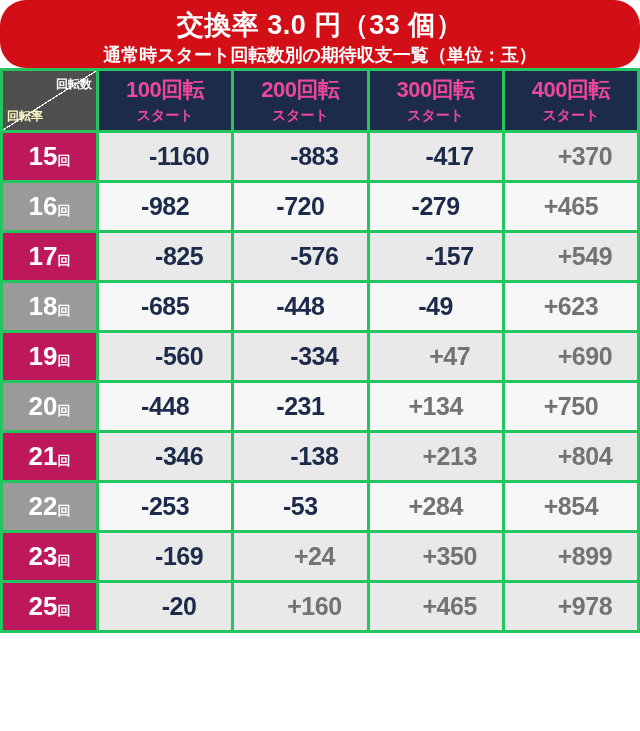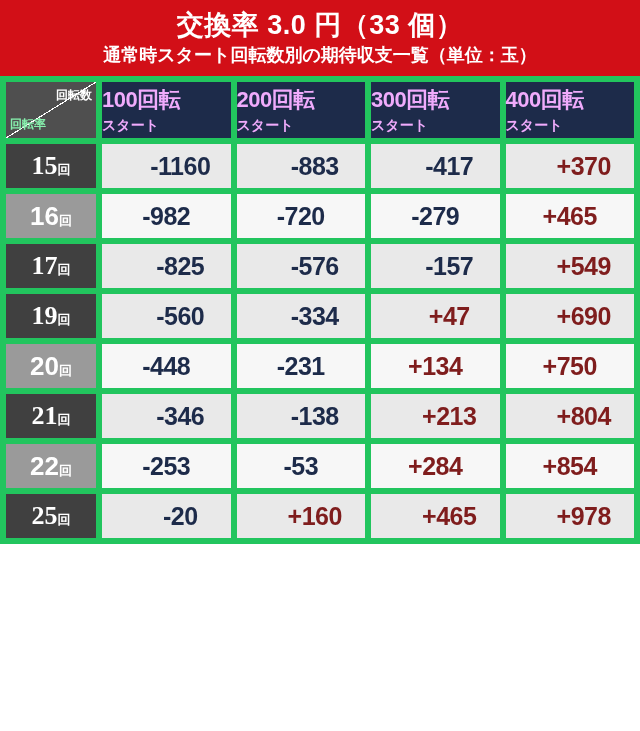--- a/index.html
+++ b/index.html
@@ -15,21 +15,22 @@
     height: 731px;
     background: #ffffff;
     position: relative;
   }
   
   .header {
     background: #d20f17;
     color: #ffffff;
     text-align: center;
     padding: 8px 0 10px 0;
-    height: 76px;
+    height: 68px;
+    border-radius: 26px;
   }
   .header-title {
     font-size: 27px;
     font-weight: bold;
     letter-spacing: 0.5px;
     line-height: 34px;
     white-space: nowrap;
   }
   .header-sub {
     font-size: 18px;
@@ -37,21 +38,21 @@
     line-height: 26px;
     white-space: nowrap;
   }
   
   table.rate-table {
     border-collapse: collapse;
     width: 640px;
     table-layout: fixed;
   }
   table.rate-table td, table.rate-table th {
-    border: 6px solid #22c55e;
+    border: 3px solid #22c55e;
     padding: 0;
   }
   
   .corner {
     width: 96px;
     height: 62px;
     background: #4f4f4f;
     position: relative;
     overflow: hidden;
     padding: 0;
@@ -66,30 +67,30 @@
     position: absolute;
     right: 4px; top: 5px;
     color: #ffffff;
     font-size: 12px;
     font-weight: bold;
     z-index: 2;
   }
   .corner .lbl-bottom {
     position: absolute;
     left: 4px; bottom: 5px;
-    color: #86efac;
+    color: #fef9c3;
     font-size: 12px;
     font-weight: bold;
     z-index: 2;
   }
   .colhead {
     background: #1d2b4a;
-    color: #f0abfc;
+    color: #ec4899;
     height: 62px;
-    text-align: left;
+    text-align: center;
     vertical-align: middle;
     line-height: 1.05;
   }
   .colhead .big {
     display: block;
     font-size: 22px;
     font-weight: bold;
     letter-spacing: -0.5px;
   }
   .colhead .small {
@@ -112,24 +113,24 @@
   td.val {
     height: 50px;
     text-align: center;
     vertical-align: middle;
     font-size: 25px;
     font-weight: bold;
     letter-spacing: -0.5px;
   }
   tr.odd td.val { background: #e9e9e9; padding-left: 28px; }
   tr.even td.val { background: #f7f7f7; }
-  tr.odd .rowhead { background: #404040; font-family: Liberation Serif, serif; }
+  tr.odd .rowhead { background: #be185d; }
   tr.even .rowhead { background: #9a9a9a; margin-left: 19px; }
   .neg { color: #1d2b4a; }
-  .pos { color: #7f1d1d; }
+  .pos { color: #737373; }
 </style>
 </head>
 <body>
 
 <div class="wrap">
 
   <div class="header">
     <div class="header-title">交換率 3.0 円（33 個）</div>
     <div class="header-sub">通常時スタート回転数別の期待収支一覧（単位：玉）</div>
   </div>
@@ -185,20 +186,29 @@
       <tr class="odd">
         <th class="rowhead">
           <span class="num">17</span><span class="kai">回</span>
         </th>
         <td class="val neg">-825</td>
         <td class="val neg">-576</td>
         <td class="val neg">-157</td>
         <td class="val pos">+549</td>
       </tr>
 
+      <tr class="even">
+        <th class="rowhead">
+          <span class="num">18</span><span class="kai">回</span>
+        </th>
+        <td class="val neg">-685</td>
+        <td class="val neg">-448</td>
+        <td class="val neg">-49</td>
+        <td class="val pos">+623</td>
+      </tr>
 
       <tr class="odd">
         <th class="rowhead">
           <span class="num">19</span><span class="kai">回</span>
         </th>
         <td class="val neg">-560</td>
         <td class="val neg">-334</td>
         <td class="val pos">+47</td>
         <td class="val pos">+690</td>
       </tr>
@@ -226,20 +236,29 @@
       <tr class="even">
         <th class="rowhead">
           <span class="num">22</span><span class="kai">回</span>
         </th>
         <td class="val neg">-253</td>
         <td class="val neg">-53</td>
         <td class="val pos">+284</td>
         <td class="val pos">+854</td>
       </tr>
 
+      <tr class="odd">
+        <th class="rowhead">
+          <span class="num">23</span><span class="kai">回</span>
+        </th>
+        <td class="val neg">-169</td>
+        <td class="val pos">+24</td>
+        <td class="val pos">+350</td>
+        <td class="val pos">+899</td>
+      </tr>
 
 
       <tr class="odd">
         <th class="rowhead">
           <span class="num">25</span><span class="kai">回</span>
         </th>
         <td class="val neg">-20</td>
         <td class="val pos">+160</td>
         <td class="val pos">+465</td>
         <td class="val pos">+978</td>

